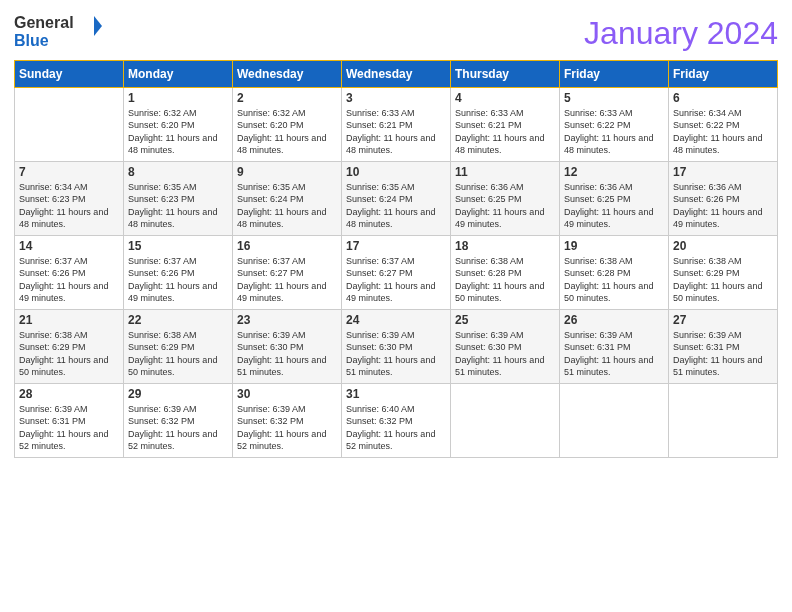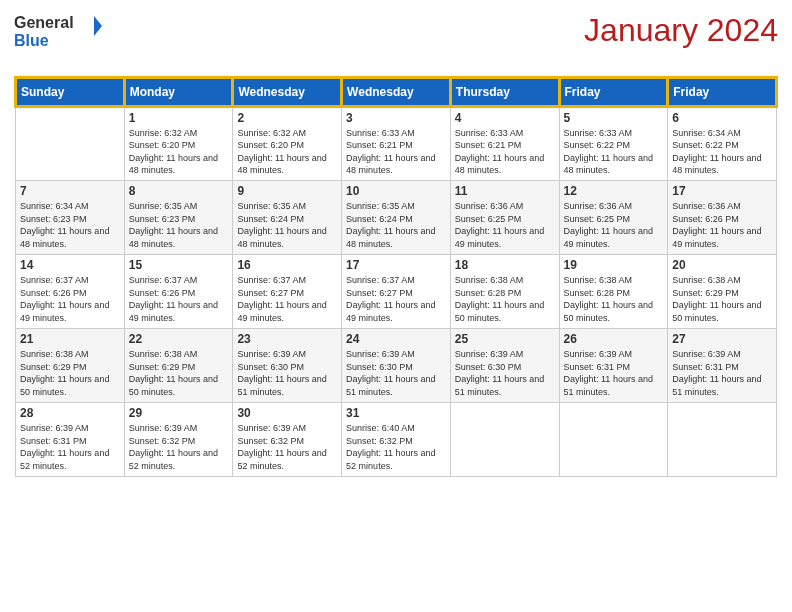--- a/index.html
+++ b/index.html
@@ -10,53 +10,53 @@
       height: 612px;
       overflow: hidden;
     }
     .container {
       width: 792px;
       padding: 10px 14px 10px 14px;
     }
     .header-area {
       display: flex;
       justify-content: space-between;
-      align-items: center;
-      margin-bottom: 24px;
+      align-items: flex-end;
+      margin-bottom: 8px;
     }
     .logo {
       display: flex;
       align-items: center;
       gap: 2px;
     }
     .title-area {
       text-align: right;
     }
     .month-title {
       font-size: 32px;
-      color: #b91c1c;
+      color: #8b5cf6;
       font-weight: normal;
     }
     .location-title {
       font-size: 14px;
       color: #555;
     }
     table {
       width: 100%;
       border-collapse: collapse;
       table-layout: fixed;
     }
     thead tr th {
       background-color: #1565c0;
       color: #fff;
       font-size: 12px;
       font-weight: bold;
       padding: 6px 4px;
       text-align: left;
-      border: 3px solid #eab308;
+      border: 1px solid #eab308;
     }
     tbody tr td {
       vertical-align: top;
       border: 1px solid #ccc;
       padding: 3px 4px;
       font-size: 9.5px;
       color: #333;
       height: 74px;
     }
     tbody tr:nth-child(even) td {

